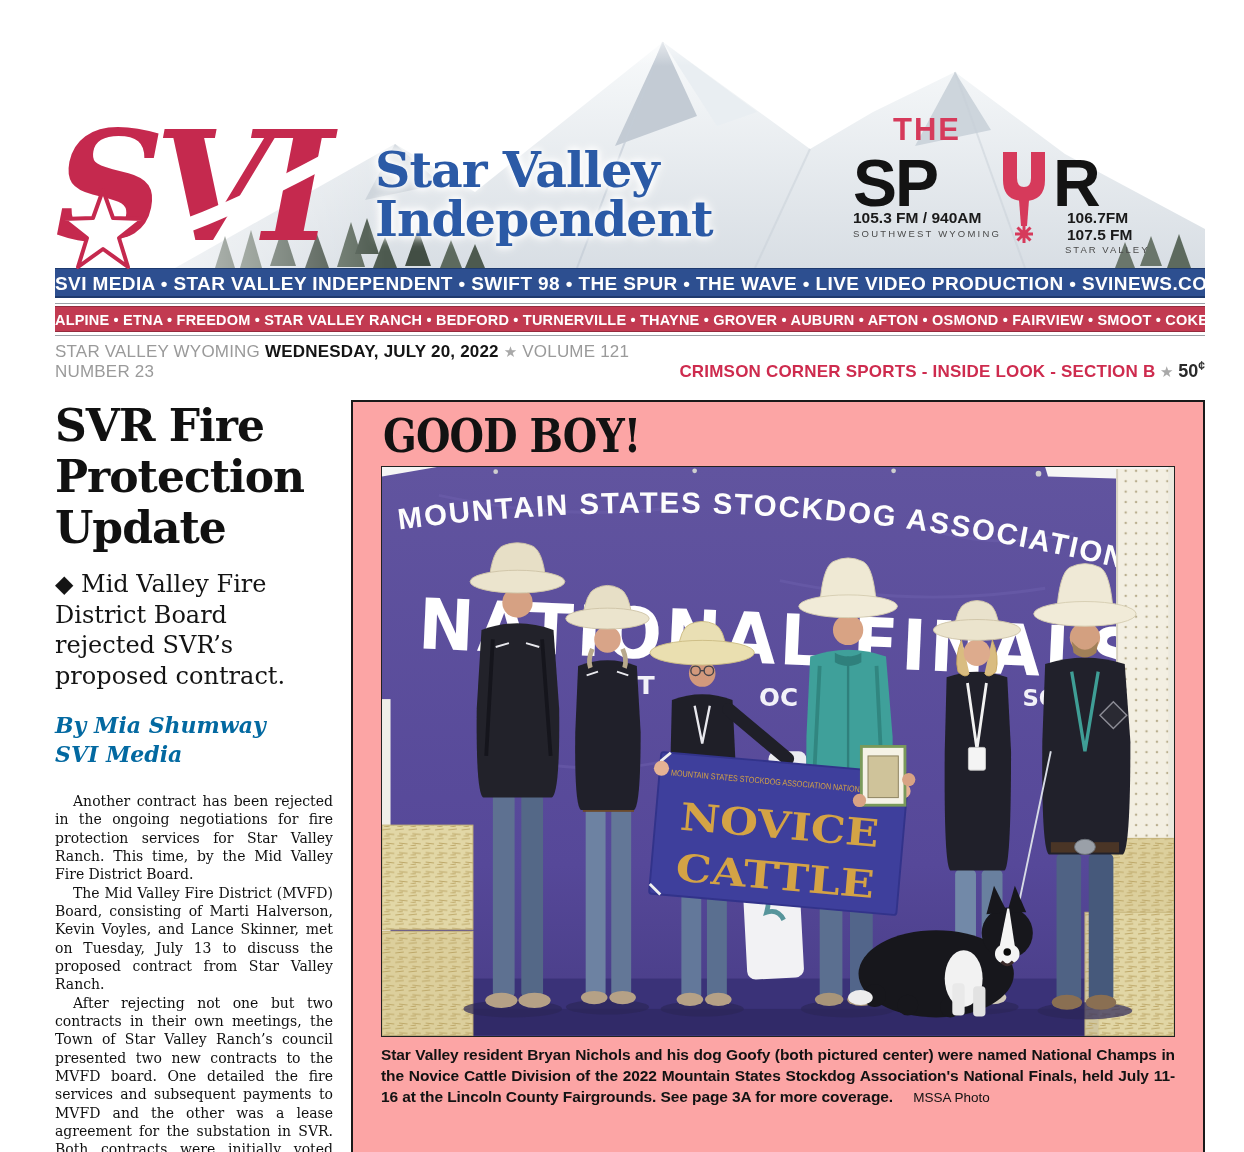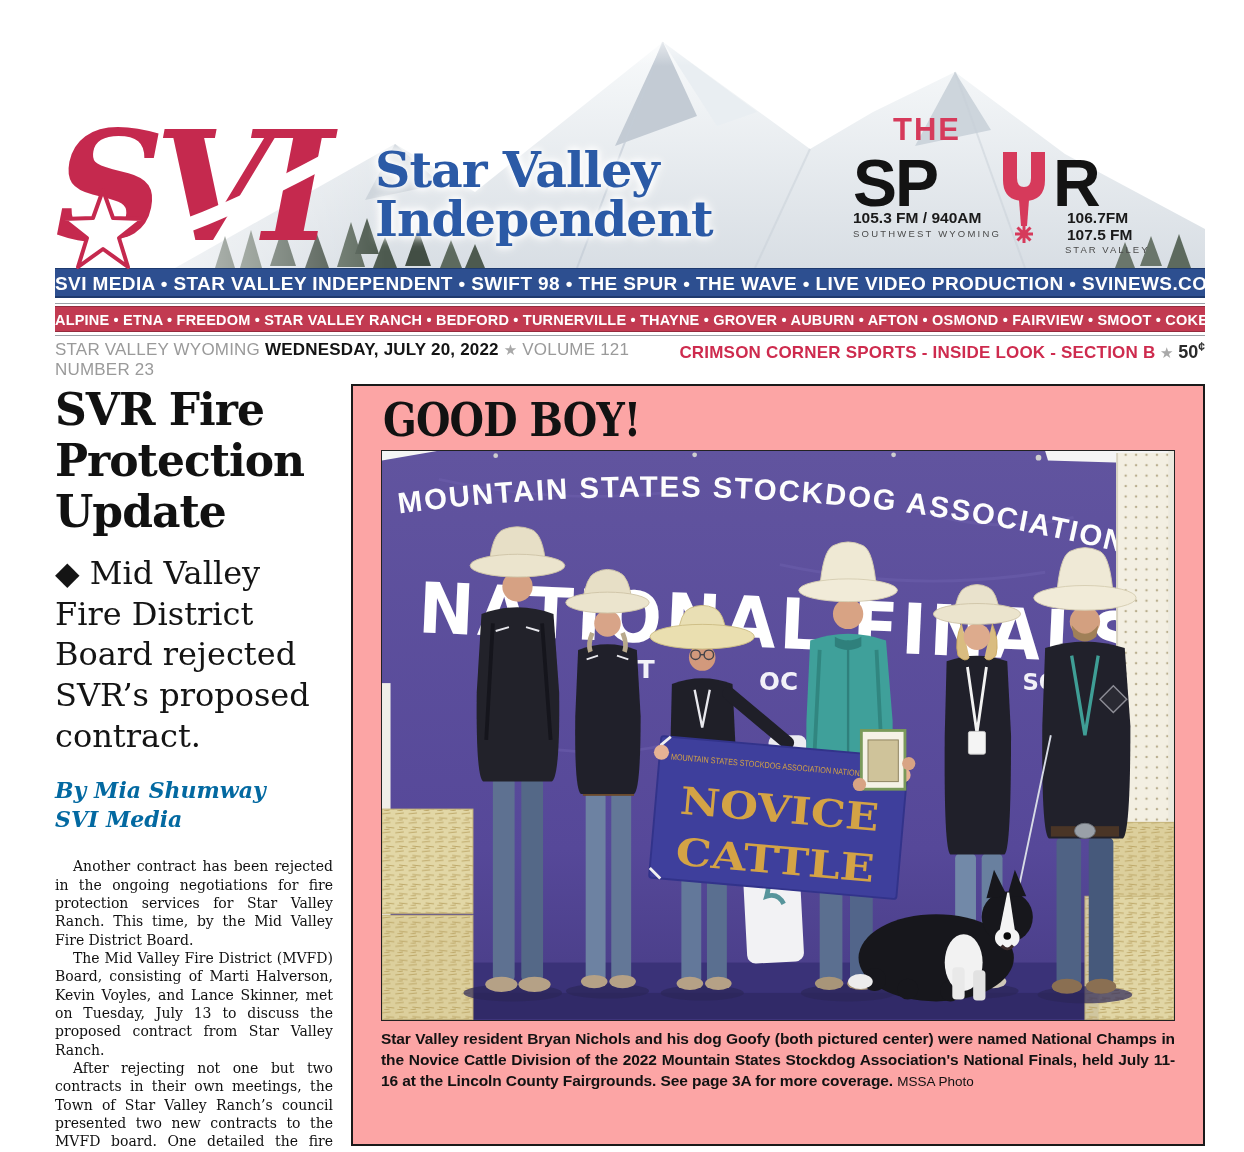--- a/index.html
+++ b/index.html
@@ -17,45 +17,45 @@
   .spur-logo { position:absolute; left:798px; top:110px; width:308px; height:152px; }
 
   
   .bar { width:1150px; color:#fff; font-weight:bold; text-align:center; white-space:nowrap; overflow:hidden; }
   .bar-blue { height:30px; line-height:30px; background:#2d4f90; border-top:1px solid #1e3a6e; border-bottom:2px solid #1e3a6e; font-size:19px; letter-spacing:.4px; }
   .bar-red  { height:26px; line-height:26px; background:#c23a51; border-top:1px solid #942c3e; border-bottom:1px solid #942c3e; font-size:14.5px; letter-spacing:.2px; }
   .sep { height:6px; border-bottom:1.5px solid #9aa0a6; margin-bottom:2px; width:1150px; }
   .sep2 { height:4px; border-bottom:1.5px solid #9aa0a6; margin-bottom:3px; width:1150px; }
 
   
-  .dateline { width:1150px; display:flex; justify-content:space-between; align-items:flex-start; margin-top:4px; height:26px; font-size:17px; }
+  .dateline { width:1150px; display:flex; justify-content:space-between; align-items:flex-end; margin-top:20px; height:26px; font-size:17px; }
   .dl-left { color:#9a9a9a; letter-spacing:.2px; }
   .dl-left .dl-date { color:#141414; font-weight:bold; }
   .dl-star { color:#a9a9a9; font-size:15px; }
   .dl-right { white-space:nowrap; }
   .dl-promo { color:#ce2b4e; font-weight:bold; letter-spacing:.2px; }
   .dl-price { color:#2a2a2a; font-weight:bold; font-size:18px; }
   .dl-price sup { font-size:12px; }
 
   
   .content { display:flex; gap:18px; margin-top:18px; width:1150px; }
   .col-left { width:278px; flex:none; }
   .headline { font-family:"DejaVu Serif", serif; font-weight:bold; font-size:44px; line-height:1.16; color:#111; letter-spacing:-1px; }
-  .deck { font-family:"DejaVu Serif", serif; font-size:32px; line-height:1.27; color:#141414; margin-top:16px; }
+  .deck { font-family:"DejaVu Serif", serif; font-size:24px; line-height:1.27; color:#141414; margin-top:16px; }
   .byline { text-align:left; font-family:"DejaVu Serif", serif; font-style:italic; font-weight:600; font-size:22px; line-height:1.3; margin:20px 0 24px; color:#0369a1; }
   .body-copy p { font-family:"DejaVu Serif", serif; font-size:14px; line-height:1.31; color:#101010; text-align:justify; text-indent:18px; }
 
   
   .photo-box { flex:1; height:762px; background:#fca5a5; border:2.5px solid #1a1a1a; padding:8px 28px 10px; }
   .gb-head { font-family:"DejaVu Serif", serif; font-weight:bold; font-size:46px; color:#121212; line-height:1.05;
              display:inline-block; transform:scaleX(.86); transform-origin:left center; letter-spacing:-1px; margin:2px 0 6px 2px; }
   .photo-frame { border:1.5px solid #222; background:#594b9b; line-height:0; }
   .photo-frame svg { width:100%; height:auto; display:block; }
   .caption { margin-top:7px; font-weight:bold; font-size:15.5px; line-height:1.38; color:#121212; text-align:justify; letter-spacing:-.1px; }
-  .caption .credit { font-weight:normal; font-size:13.5px; letter-spacing:0; }
+  .caption .credit { font-weight:normal; font-size:13.5px; letter-spacing:0;margin-left:16px; }
 </style>
 </head>
 <body>
 
 <div class="page">
 
   <header class="masthead">
     <svg class="mountain" viewBox="0 0 1150 244" preserveAspectRatio="none" aria-hidden="true">
       <defs>
         <linearGradient id="mtn" x1="0" y1="0" x2="0" y2="1">

